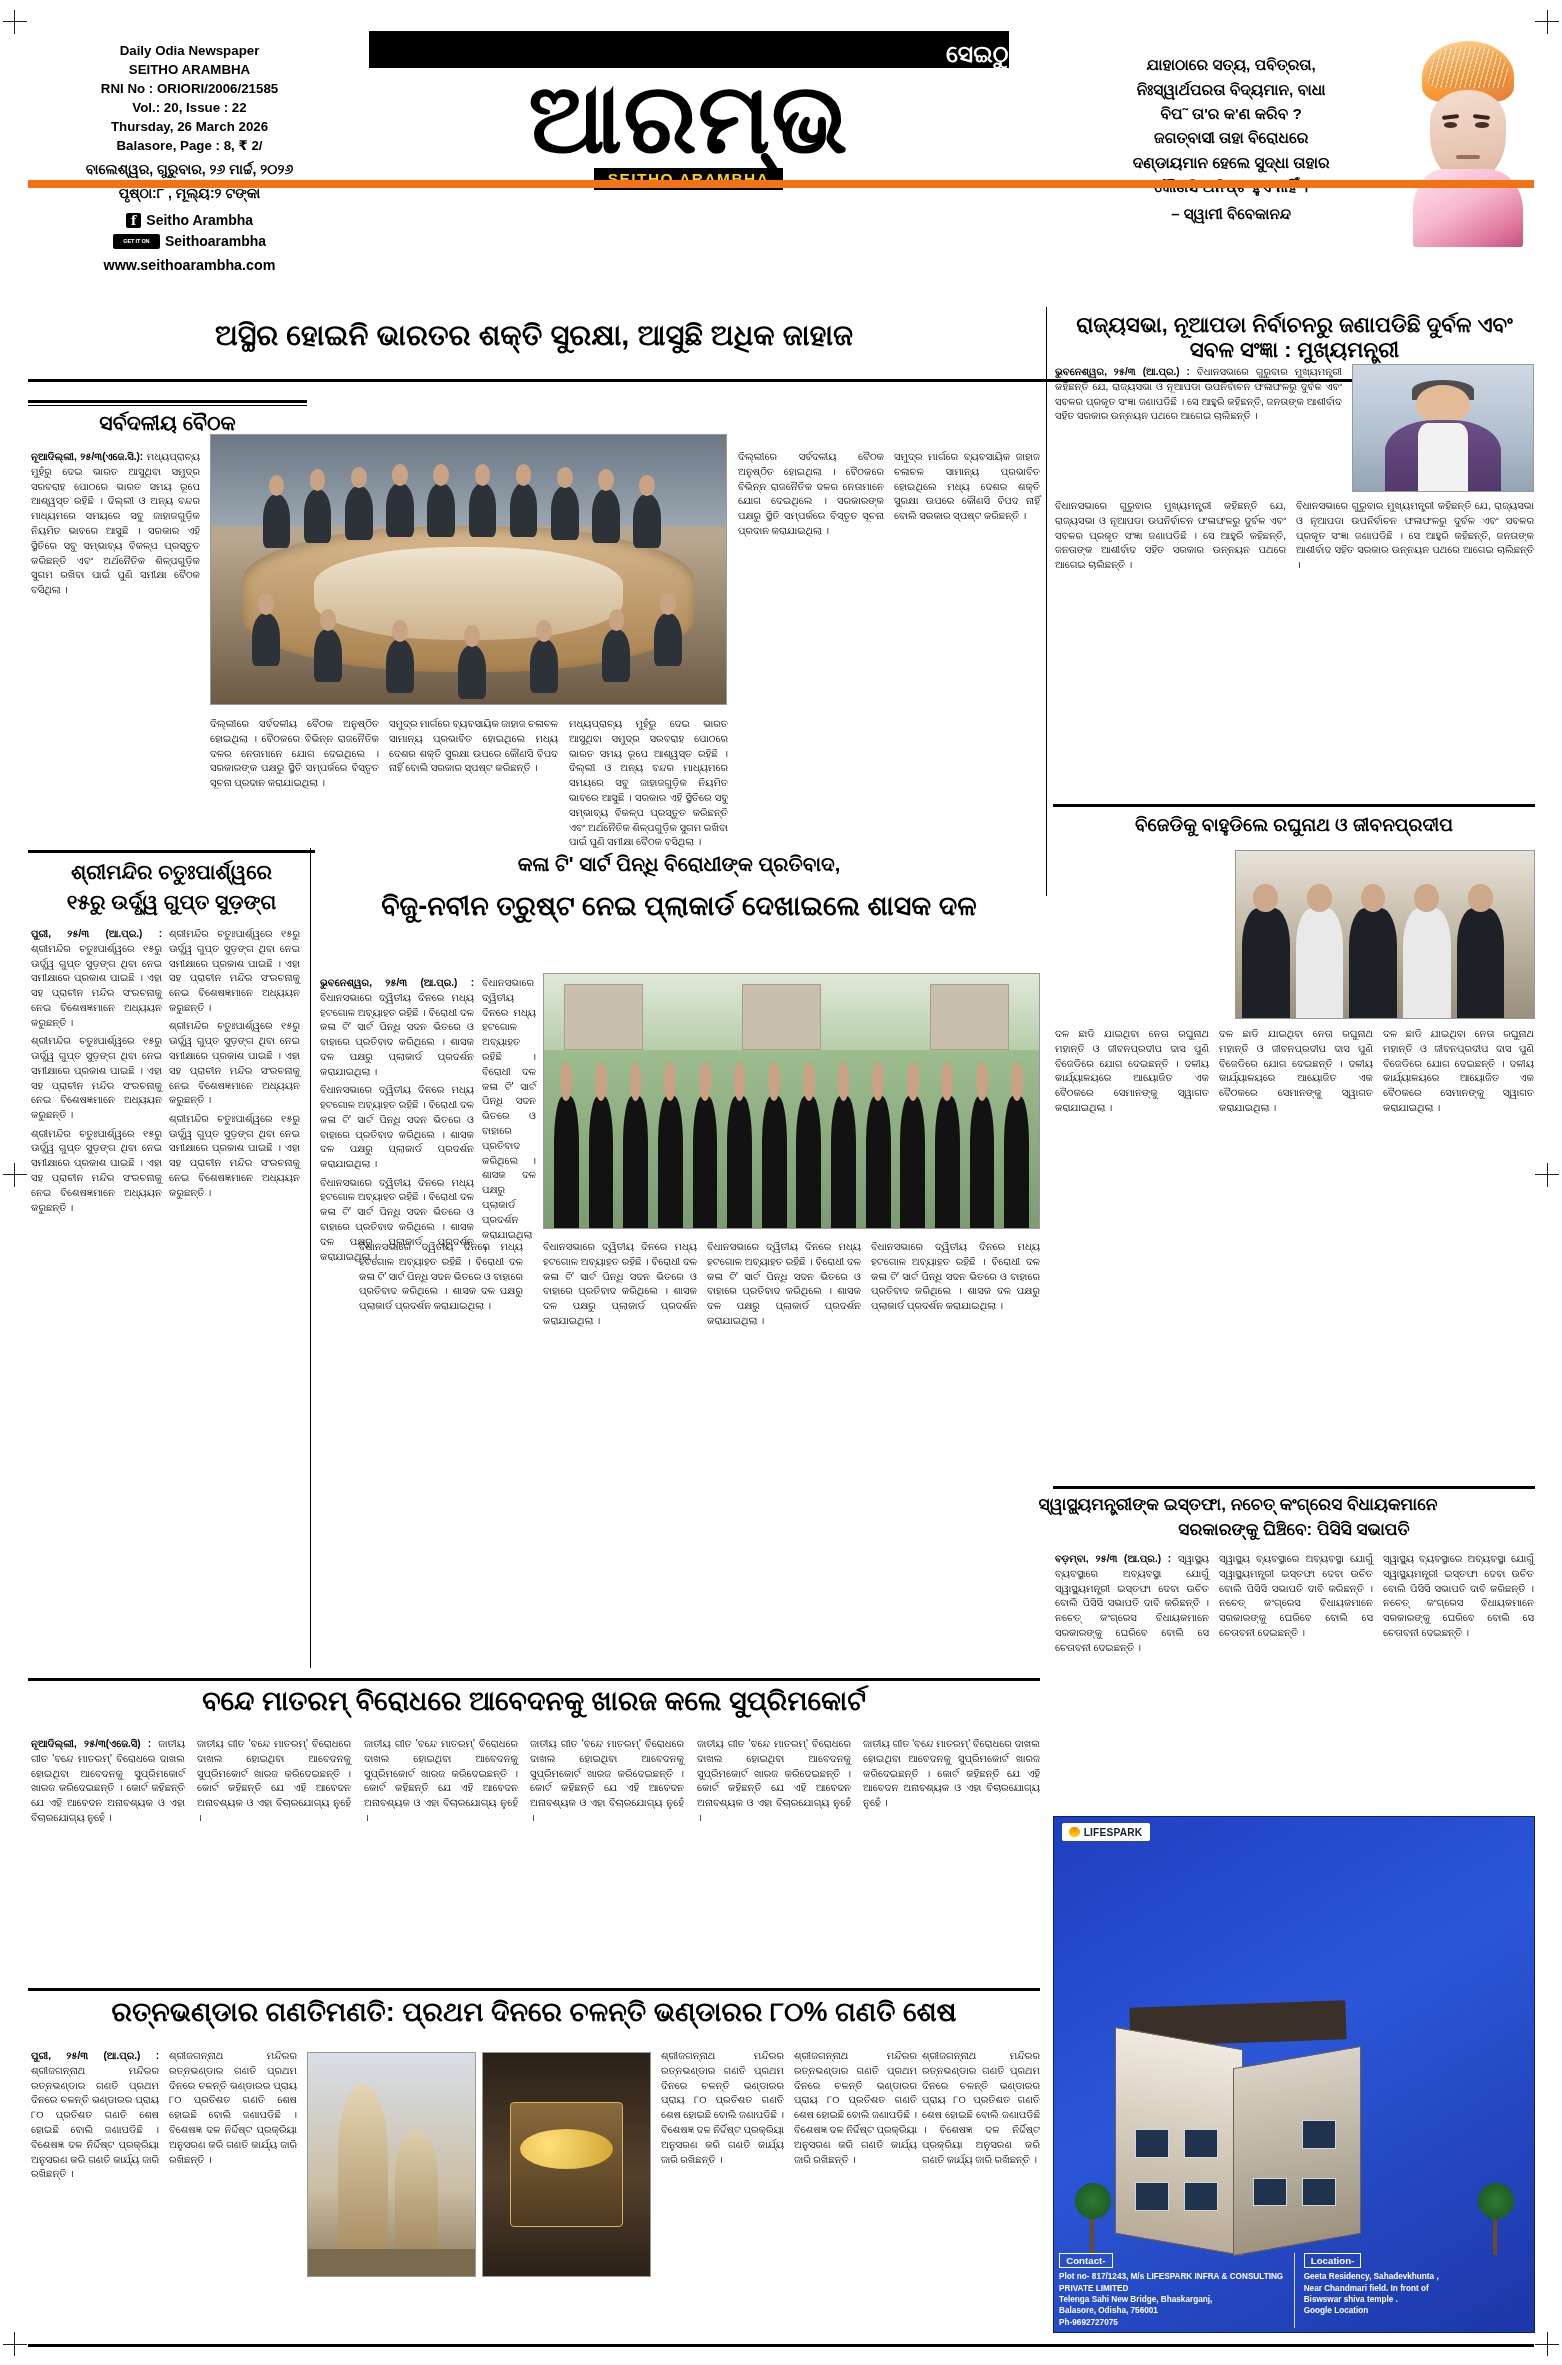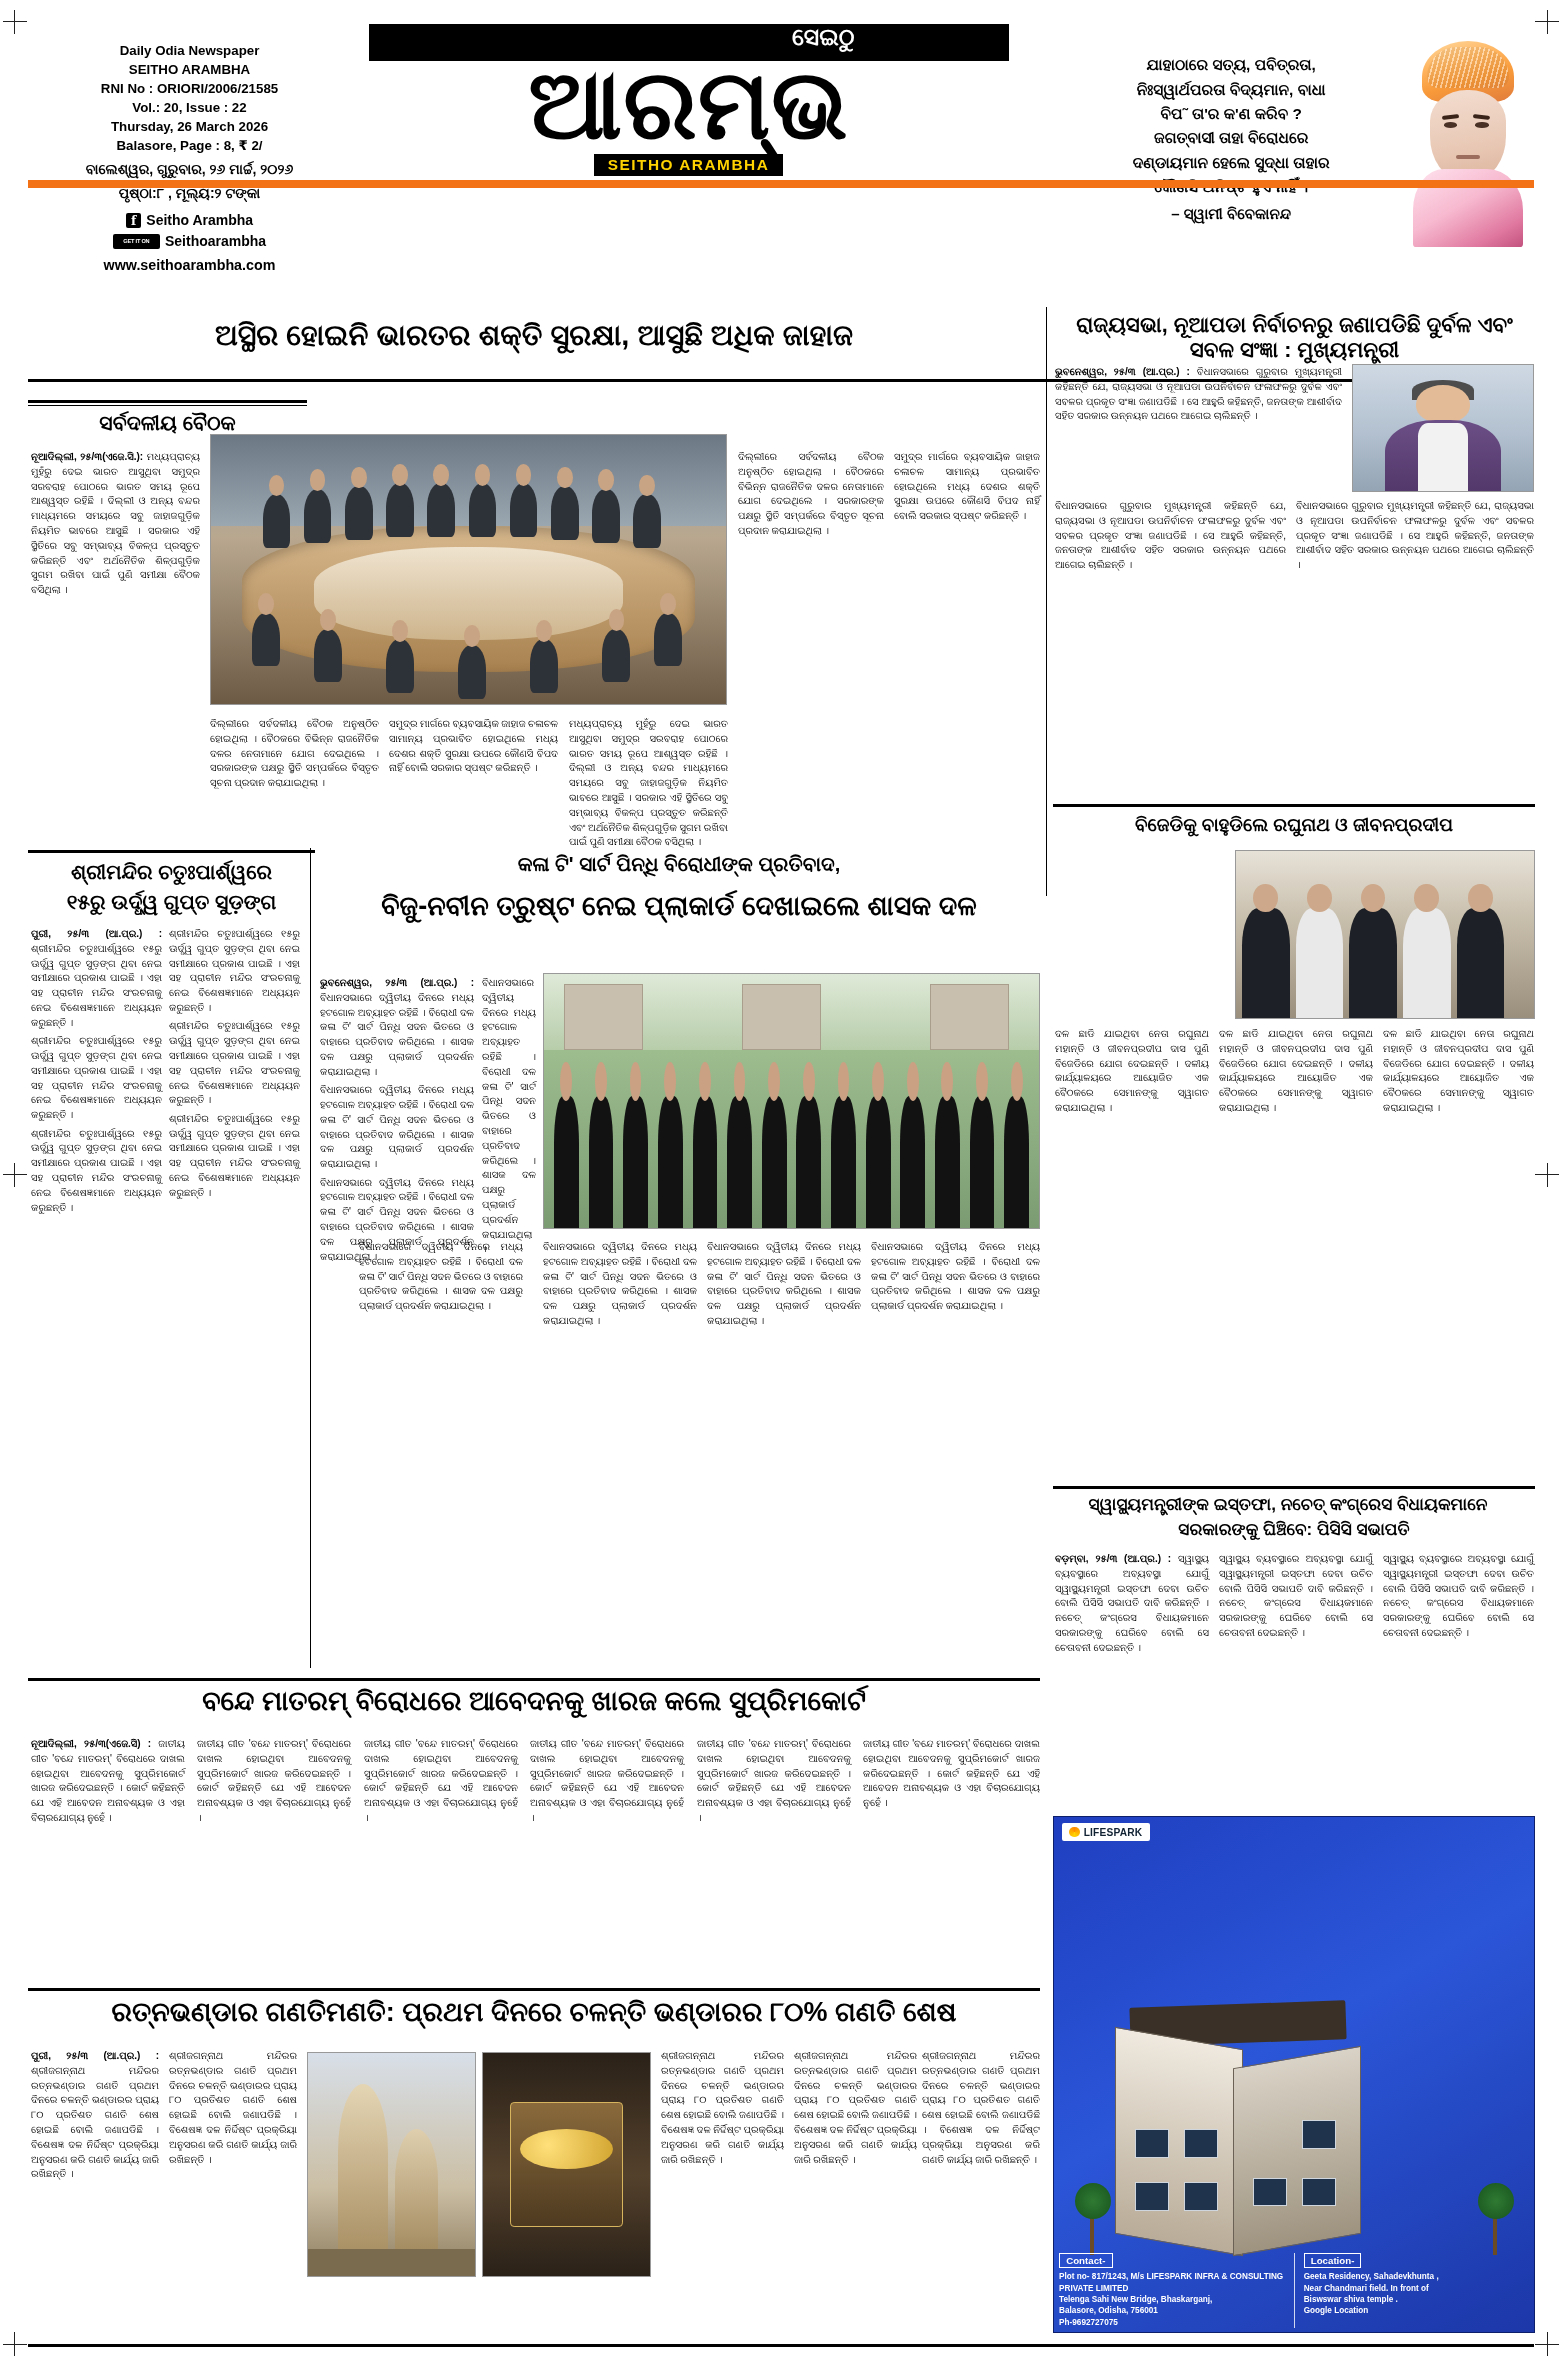--- a/index.html
+++ b/index.html
@@ -30,22 +30,22 @@
     line-height:15.4px; text-align:center; border-radius:2px;
   }
   .gp-ico {
     display:inline-block; width:47px; height:15.4px; background:#000; color:#fff;
     font-size:5.6px; line-height:15.4px; text-align:center; border-radius:2px; letter-spacing:-0.2px;
   }
   .mh-site { font-size: 14.3px; font-weight: bold; margin-top: 3.1px; }
 
   .mh-center { position:absolute; left: 312px; top: 9.2px; width: 697px; text-align:center; }
   .logo-band {
-    background:#000; color:#fff; height: 37px; width: 640px; margin: 1px auto;
-    display:flex; align-items:flex-start; justify-content:flex-end; padding-right: 154px;
+    background:#000; color:#fff; height: 37px; width: 640px; margin: 8px auto;
+    display:flex; align-items:flex-end; justify-content:flex-end; 
     font-size: 23.6px; font-weight: bold;
   }
   .logo-main {
     font-size: 97px; font-weight: bold; line-height: 0.95; letter-spacing: 1px;
     margin-top: -3.1px; color:#000;
   }
   .logo-sub {
     background:#000; color:#ffd200; font-size: 15.4px; font-weight: bold; letter-spacing: 1.5px;
     display:inline-block; padding: 2px 13.3px; margin-top: 2px;
   }
@@ -415,21 +415,21 @@
     <p>ବିଧାନସଭାରେ ଦ୍ୱିତୀୟ ଦିନରେ ମଧ୍ୟ ହଟଗୋଳ ଅବ୍ୟାହତ ରହିଛି । ବିରୋଧୀ ଦଳ କଳା ଟି' ସାର୍ଟ ପିନ୍ଧି ସଦନ ଭିତରେ ଓ ବାହାରେ ପ୍ରତିବାଦ କରିଥିଲେ । ଶାସକ ଦଳ ପକ୍ଷରୁ ପ୍ଲାକାର୍ଡ ପ୍ରଦର୍ଶନ କରାଯାଇଥିଲା ।</p>
   </div>
   <div class="body-col" style="left:707px; top:1240px; width:154px; height:420px;">
     <p>ବିଧାନସଭାରେ ଦ୍ୱିତୀୟ ଦିନରେ ମଧ୍ୟ ହଟଗୋଳ ଅବ୍ୟାହତ ରହିଛି । ବିରୋଧୀ ଦଳ କଳା ଟି' ସାର୍ଟ ପିନ୍ଧି ସଦନ ଭିତରେ ଓ ବାହାରେ ପ୍ରତିବାଦ କରିଥିଲେ । ଶାସକ ଦଳ ପକ୍ଷରୁ ପ୍ଲାକାର୍ଡ ପ୍ରଦର୍ଶନ କରାଯାଇଥିଲା ।</p>
   </div>
   <div class="body-col" style="left:871px; top:1240px; width:169px; height:420px;">
     <p>ବିଧାନସଭାରେ ଦ୍ୱିତୀୟ ଦିନରେ ମଧ୍ୟ ହଟଗୋଳ ଅବ୍ୟାହତ ରହିଛି । ବିରୋଧୀ ଦଳ କଳା ଟି' ସାର୍ଟ ପିନ୍ଧି ସଦନ ଭିତରେ ଓ ବାହାରେ ପ୍ରତିବାଦ କରିଥିଲେ । ଶାସକ ଦଳ ପକ୍ଷରୁ ପ୍ଲାକାର୍ଡ ପ୍ରଦର୍ଶନ କରାଯାଇଥିଲା ।</p>
   </div>
 
   <div class="hline thick" style="left:1053px; top:1486px; width:482px;"></div>
-  <div class="sec hl" style="left:1047px; top:1495px; width:482px; font-size:17px; text-align:center;">ସ୍ୱାସ୍ଥ୍ୟମନ୍ତ୍ରୀଙ୍କ ଇସ୍ତଫା, ନଚେତ୍ କଂଗ୍ରେସ ବିଧାୟକମାନେ</div>
+  <div class="sec hl" style="left:997px; top:1495px; width:482px; font-size:17px; text-align:center;">ସ୍ୱାସ୍ଥ୍ୟମନ୍ତ୍ରୀଙ୍କ ଇସ୍ତଫା, ନଚେତ୍ କଂଗ୍ରେସ ବିଧାୟକମାନେ</div>
   <div class="sec hl" style="left:1053px; top:1520px; width:482px; font-size:17px; text-align:center;">ସରକାରଙ୍କୁ ଘିଞ୍ଚିବେ: ପିସିସି ସଭାପତି</div>
 
   <div class="body-col" style="left:1055px; top:1552px; width:154px; height:241px;">
     <p><span class="dateline">ବଡ଼ମ୍ବା, ୨୫/୩ (ଆ.ପ୍ର.) :</span>
        <span>ସ୍ୱାସ୍ଥ୍ୟ ବ୍ୟବସ୍ଥାରେ ଅବ୍ୟବସ୍ଥା ଯୋଗୁଁ ସ୍ୱାସ୍ଥ୍ୟମନ୍ତ୍ରୀ ଇସ୍ତଫା ଦେବା ଉଚିତ ବୋଲି ପିସିସି ସଭାପତି ଦାବି କରିଛନ୍ତି । ନଚେତ୍ କଂଗ୍ରେସ ବିଧାୟକମାନେ ସରକାରଙ୍କୁ ଘେରିବେ ବୋଲି ସେ ଚେତାବନୀ ଦେଇଛନ୍ତି ।</span></p>
   </div>
   <div class="body-col" style="left:1219px; top:1552px; width:154px; height:241px;">
     <p>ସ୍ୱାସ୍ଥ୍ୟ ବ୍ୟବସ୍ଥାରେ ଅବ୍ୟବସ୍ଥା ଯୋଗୁଁ ସ୍ୱାସ୍ଥ୍ୟମନ୍ତ୍ରୀ ଇସ୍ତଫା ଦେବା ଉଚିତ ବୋଲି ପିସିସି ସଭାପତି ଦାବି କରିଛନ୍ତି । ନଚେତ୍ କଂଗ୍ରେସ ବିଧାୟକମାନେ ସରକାରଙ୍କୁ ଘେରିବେ ବୋଲି ସେ ଚେତାବନୀ ଦେଇଛନ୍ତି ।</p>
   </div>
   <div class="body-col" style="left:1383px; top:1552px; width:151px; height:241px;">

